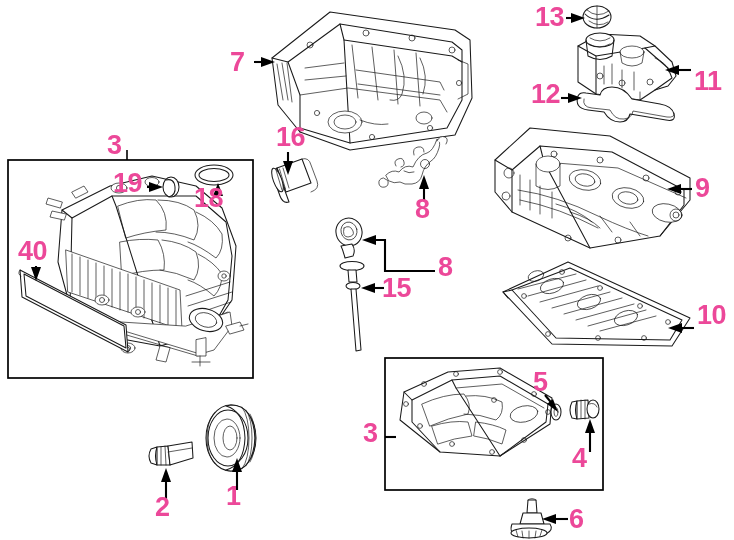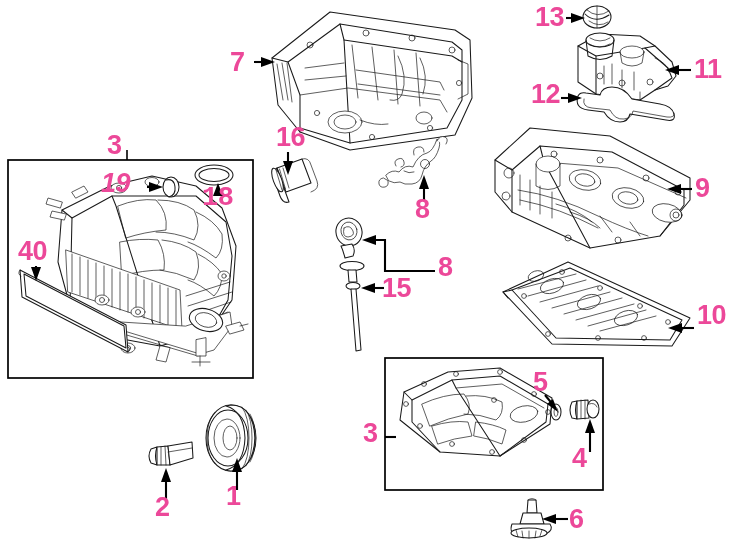--- a/index.html
+++ b/index.html
@@ -386,24 +386,24 @@
   <div class="callout-num" style="left:226px;top:483px;">1</div>
   <div class="callout-num" style="left:155px;top:494px;">2</div>
   <div class="callout-num" style="left:363px;top:420px;">3</div>
   <div class="callout-num" style="left:572px;top:445px;">4</div>
   <div class="callout-num" style="left:533px;top:369px;">5</div>
   <div class="callout-num" style="left:569px;top:506px;">6</div>
   <div class="callout-num" style="left:230px;top:49px;">7</div>
   <div class="callout-num" style="left:415px;top:196px;">8</div>
   <div class="callout-num" style="left:695px;top:175px;">9</div>
   <div class="callout-num" style="left:697px;top:302px;">10</div>
-  <div class="callout-num" style="left:694px;top:56px;">11</div>
+  <div class="callout-num" style="left:694px;top:68px;">11</div>
   <div class="callout-num" style="left:531px;top:81px;text-align:right;">12</div>
   <div class="callout-num" style="left:535px;top:4px;">13</div>
   <div class="callout-num" style="left:438px;top:254px;">8</div>
   <div class="callout-num" style="left:382px;top:275px;text-align:center;">15</div>
   <div class="callout-num" style="left:276px;top:124px;">16</div>
   <div class="callout-num" style="left:107px;top:132px;">3</div>
-  <div class="callout-num" style="left:202px;top:185px;font-family:Liberation Mono, monospace;">18</div>
-  <div class="callout-num" style="left:101px;top:170px;font-style:italic;">19</div>
+  <div class="callout-num" style="left:194px;top:185px;">18</div>
+  <div class="callout-num" style="left:113px;top:170px;">19</div>
   <div class="callout-num" style="left:18px;top:238px;">40</div>
 
 </div>
 
 </body></html>

